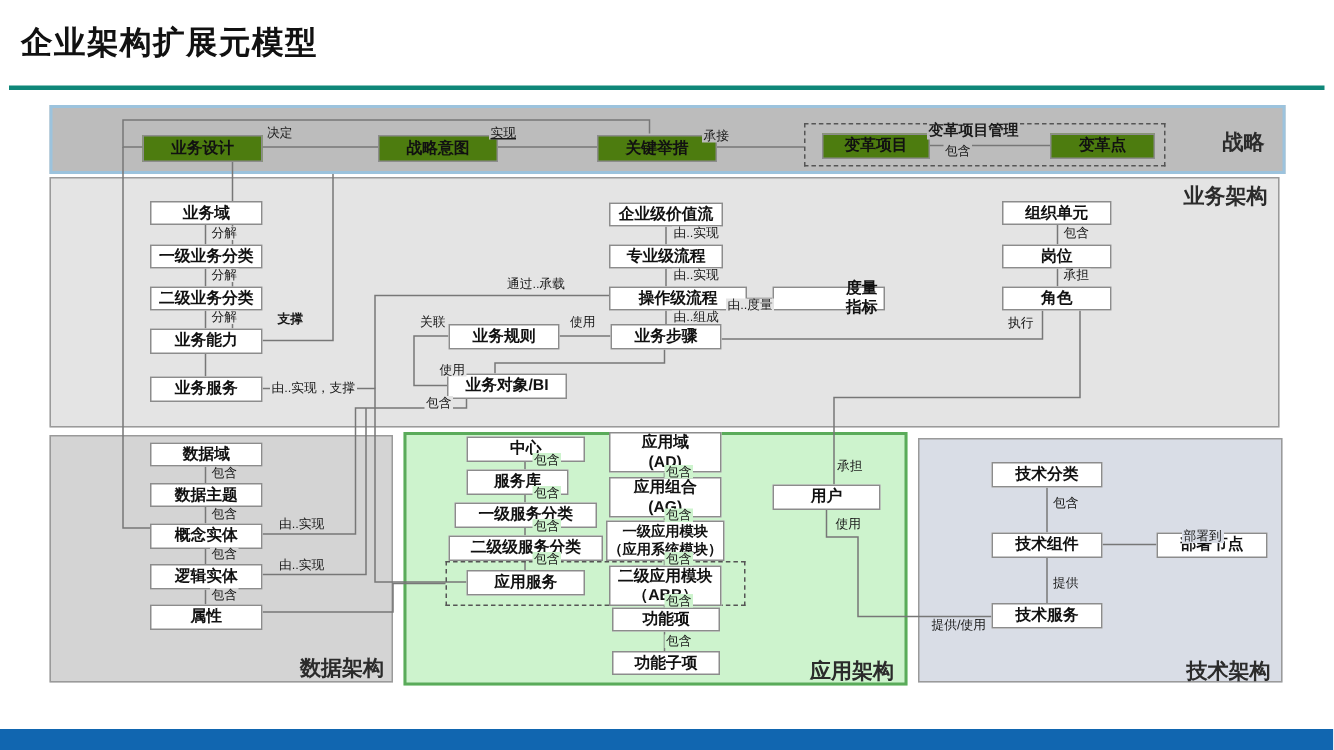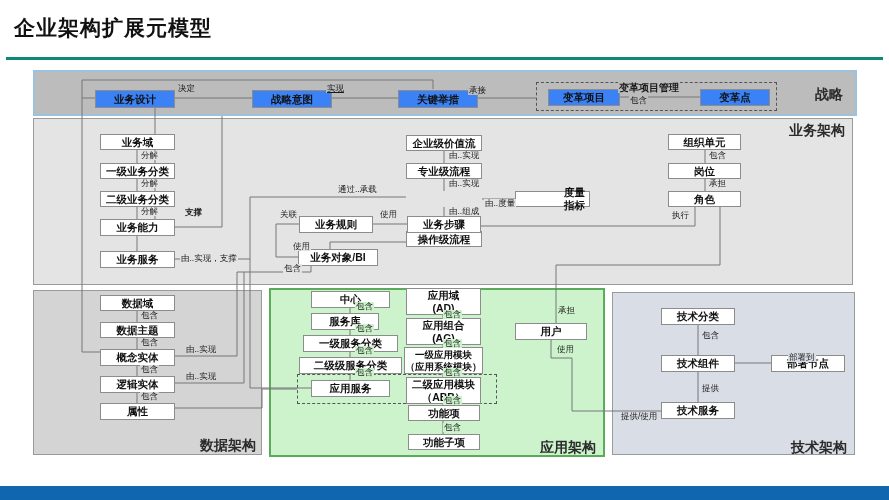--- a/index.html
+++ b/index.html
@@ -12,21 +12,21 @@
   .sec-business{left:33px;top:118px;width:820px;height:167px;background:#e4e4e4;border:1px solid #9a9a9a;}
   .sec-data{left:33px;top:290px;width:229px;height:165px;background:#d4d4d4;border:1px solid #9a9a9a;}
   .sec-app{left:269px;top:288px;width:336px;height:169px;background:var(--appfill,#cdf3cd);border:2px solid #5aab5a;}
   .sec-tech{left:612px;top:292px;width:243px;height:163px;background:#d9dde6;border:1px solid #9a9a9a;}
   .seclabel{position:absolute;font-size:14px;font-weight:bold;color:#2b2b2b;white-space:nowrap;}
   #wires{position:absolute;left:0;top:0;width:889px;height:500px;pointer-events:none;}
   #wires polyline{fill:none;stroke:#777;stroke-width:1;}
   .node{position:absolute;box-sizing:border-box;background:#fff;border:1px solid #8c8c8c;
         display:flex;align-items:center;justify-content:center;text-align:center;
         font-size:10.5px;font-weight:600;color:#111;white-space:pre-line;line-height:1.2;}
-  .node.sn{background:#3b82f6;}
+  .node.sn{background:#4d7c0f;}
   .node.sm{font-size:9.5px;}
   .dashedbox{position:absolute;box-sizing:border-box;border:1.5px dashed #555;background:transparent;}
   .elabel{position:absolute;font-size:8.5px;color:#1a1a1a;white-space:nowrap;padding:0 1px;line-height:1.1;}
   .elabel.big{font-size:10px;font-weight:600;}
   .ls{background:#bcbcbc}.lb{background:#e4e4e4}.ld{background:#d4d4d4}.la{background:var(--appfill,#cdf3cd)}.lt{background:#d9dde6}
   .bottom-bar{position:absolute;left:0;top:486px;width:889px;height:14px;background:var(--barcolor,#1166b0);}
   .logo{position:absolute;left:786px;top:455px;display:flex;align-items:center;z-index:5;}
   .logo-icon{position:relative;width:44px;height:29px;background:#4d4d4d;border-radius:5px;border:2px solid #3c3c3c;box-sizing:border-box;}
   .logo-icon .ai{position:absolute;left:4px;top:1px;color:#fff;font-size:13px;font-weight:bold;}
   .logo-icon svg{position:absolute;right:2px;bottom:2px;}
@@ -109,21 +109,21 @@
       <div class="node sn" style="left: 398px; top: 90px; width: 80px; height: 18px;">关键举措</div>
       <div class="node sn" style="left: 548px; top: 89px; width: 72px; height: 17px;">变革项目</div>
       <div class="node sn" style="left: 700px; top: 89px; width: 70px; height: 17px;">变革点</div>
       <div class="node" style="left: 100px; top: 134px; width: 75px; height: 16px;">业务域</div>
       <div class="node" style="left: 100px; top: 163px; width: 75px; height: 16px;">一级业务分类</div>
       <div class="node" style="left: 100px; top: 191px; width: 75px; height: 16px;">二级业务分类</div>
       <div class="node" style="left: 100px; top: 219px; width: 75px; height: 17px;">业务能力</div>
       <div class="node" style="left: 100px; top: 251px; width: 75px; height: 17px;">业务服务</div>
       <div class="node" style="left: 406px; top: 135px; width: 76px; height: 16px;">企业级价值流</div>
       <div class="node" style="left: 406px; top: 163px; width: 76px; height: 16px;">专业级流程</div>
-      <div class="node" style="left: 406px; top: 191px; width: 76px; height: 16px; margin-top: 40px;">操作级流程</div>
+      <div class="node" style="left: 406px; top: 191px; width: 92px; height: 16px;">操作级流程</div>
       <div class="node" style="left: 515px; top: 191px; width: 75px; height: 16px; padding-left: 44px;">度量指标</div>
       <div class="node" style="left: 299px; top: 216px; width: 74px; height: 17px;">业务规则</div>
       <div class="node" style="left: 407px; top: 216px; width: 74px; height: 17px;">业务步骤</div>
       <div class="node" style="left: 298px; top: 249px; width: 80px; height: 17px;">业务对象/BI</div>
       <div class="node" style="left: 668px; top: 134px; width: 73px; height: 16px;">组织单元</div>
       <div class="node" style="left: 668px; top: 163px; width: 73px; height: 16px;">岗位</div>
       <div class="node" style="left: 668px; top: 191px; width: 73px; height: 16px;">角色</div>
       <div class="node" style="left: 100px; top: 295px; width: 75px; height: 16px;">数据域</div>
       <div class="node" style="left: 100px; top: 322px; width: 75px; height: 16px;">数据主题</div>
       <div class="node" style="left: 100px; top: 349px; width: 75px; height: 17px;">概念实体</div>

